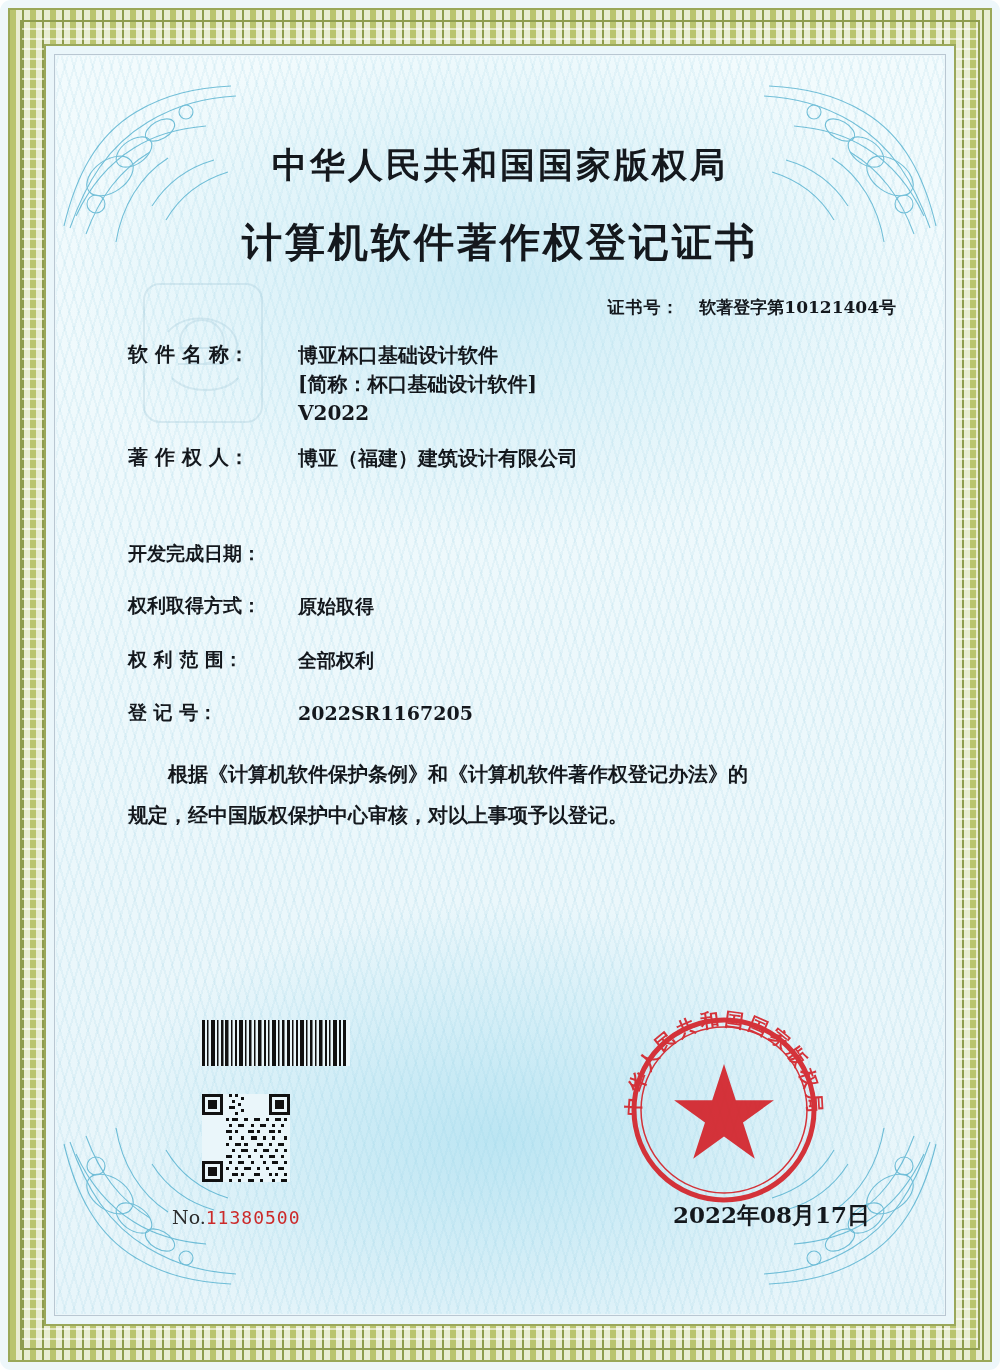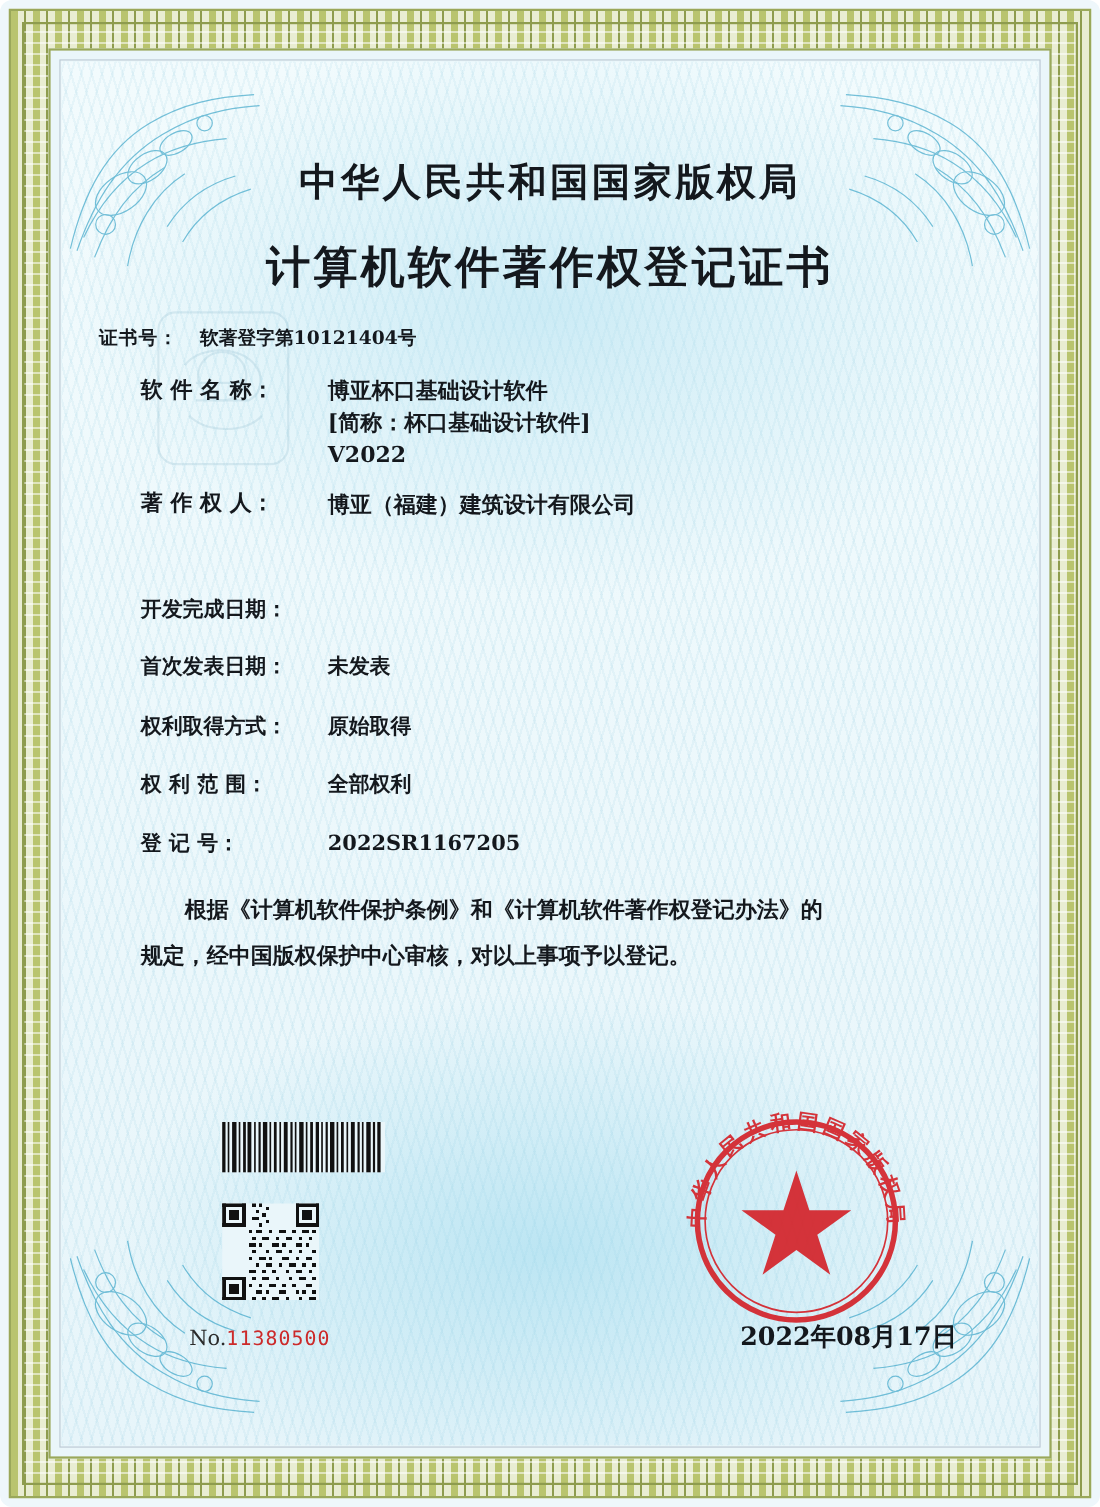--- a/index.html
+++ b/index.html
@@ -122,21 +122,21 @@
     font-family: "DejaVu Serif", "Liberation Serif", serif;
     font-weight: bold;
     font-size: 40px;
     letter-spacing: 3px;
     color: #14181d;
     margin-top: 26px;
   }
 
   .cert-no {
     margin-top: 26px;
-    text-align: left;
+    text-align: right;
     padding-right: 14px;
     font-family: "DejaVu Serif", "Liberation Serif", serif;
     font-weight: bold;
     font-size: 17px;
     color: #14181d;
   }
   .cert-no .label { letter-spacing: 1px; }
   .cert-no .value { margin-left: 14px; }
 
   .field-block { margin-top: 22px; padding-left: 38px; }
@@ -343,24 +343,20 @@
           <span class="line">博亚（福建）建筑设计有限公司</span>
         </div>
       </div>
 
       <div class="gap-lg"></div>
 
       <div class="field-row small">
         <div class="field-label">开发完成日期：</div>
       </div>
 
-      <div class="field-row small">
-        <div class="field-label">首次发表日期：</div>
-        <div class="field-value">未发表</div>
-      </div>
 
       <div class="field-row small">
         <div class="field-label">权利取得方式：</div>
         <div class="field-value">原始取得</div>
       </div>
 
       <div class="field-row small">
         <div class="field-label">权 利 范 围：</div>
         <div class="field-value">全部权利</div>
       </div>

